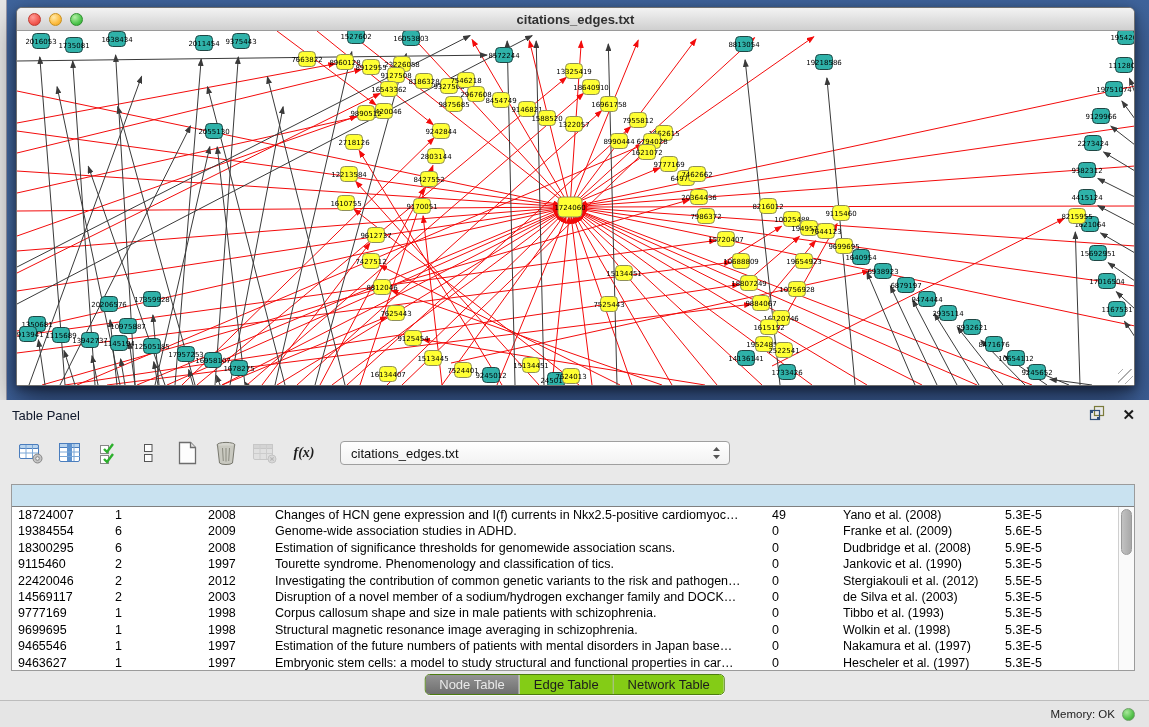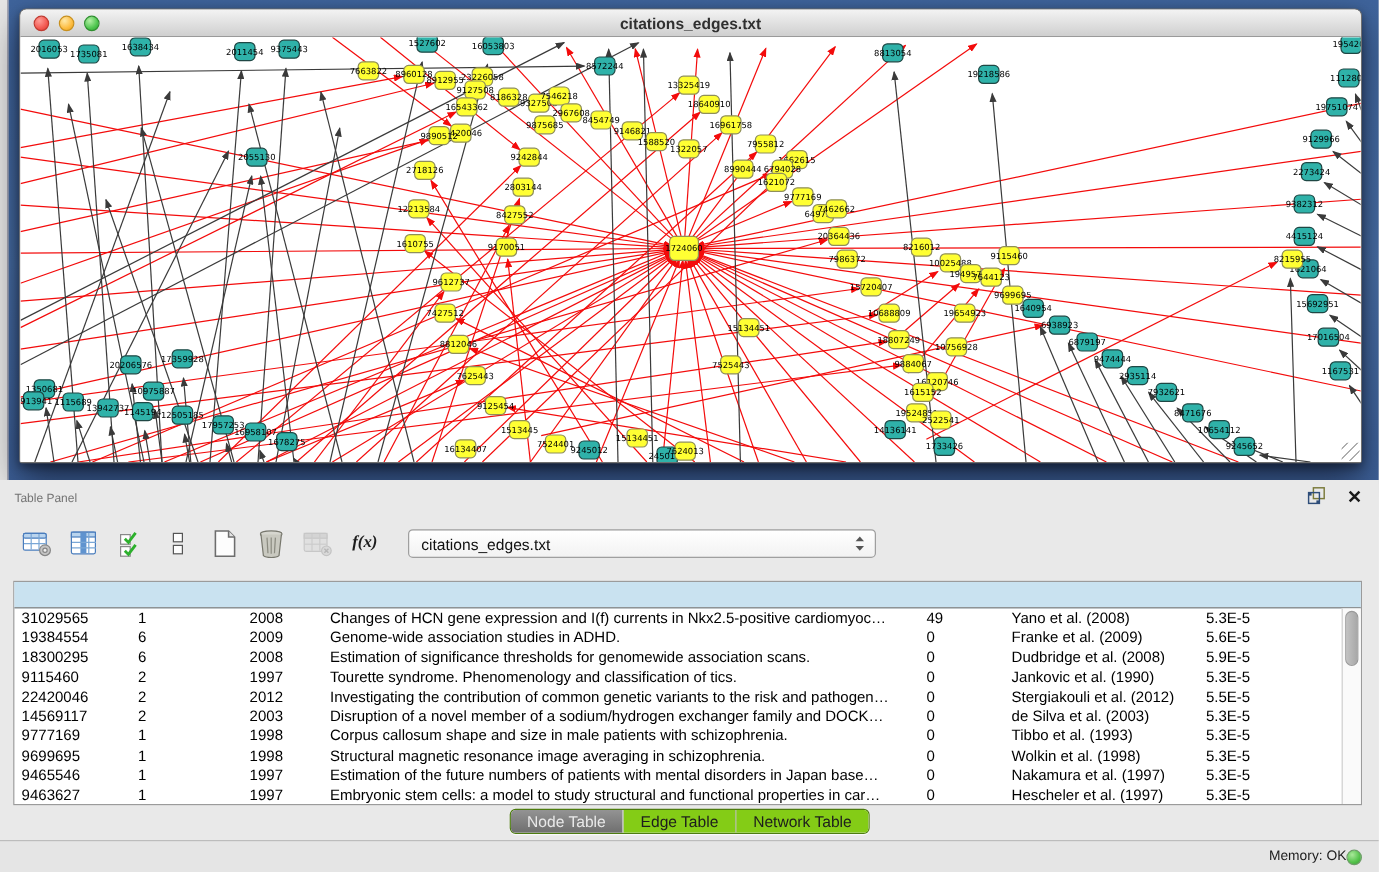--- a/index.html
+++ b/index.html
@@ -34,21 +34,21 @@
   .resize-grip { position:absolute; right:1px; bottom:1px; width:15px; height:15px;
       background:repeating-linear-gradient(135deg, transparent 0 3px, #9a9a9a 3px 4px, transparent 4px 6px); opacity:.8; }
 
   .divider-dot { position:absolute; left:566px; top:401px; width:13px; height:5px;
                  border-radius:3px; background:#9c9c9c; box-shadow:inset 0 1px 1px #fff; }
 
   
   .table-panel { position:absolute; left:0; top:400px; width:1149px; height:300px; background:#e9e9e9; }
   .panel-header { height:30px; display:flex; align-items:center; justify-content:space-between;
                   padding:0 14px 0 12px; }
-  .panel-title { font-size:10px; color:#737373; }
+  .panel-title { font-size:13px; color:#0f172a; }
   .panel-header-icons { display:flex; align-items:center; gap:16px; }
   .float-btn, .close-btn { cursor:default; }
   .close-btn { font-size:15px; font-weight:700; color:#1a1a1a; line-height:14px; }
 
   .toolbar { display:flex; align-items:center; gap:13px; padding-left:18px; height:38px; margin-top:4px; }
   .tool { width:26px; height:26px; display:flex; align-items:center; justify-content:center; }
   .fx { font-family:"Liberation Serif", serif; font-style:italic; font-weight:700; font-size:14px; color:#1d1d1d; }
   .table-select { width:390px; height:24px; margin-left:10px; background:linear-gradient(180deg,#ffffff,#f2f2f2);
                   border:1px solid #9f9f9f; border-radius:4px; display:flex; align-items:center;
                   justify-content:space-between; padding:0 8px 0 10px; font-size:13px; color:#111; }
@@ -73,21 +73,21 @@
           display:flex; height:21px; border:1px solid #4d7c0f; border-radius:5px;
           overflow:hidden; background:#fcfcfc; box-shadow:0 1px 0 rgba(255,255,255,.7); }
   .tab { font-size:13px; color:#1d1d1d; line-height:20px; padding:0 14px;
          border-right:1px solid #b9b9b9; background:#84cc16; white-space:nowrap; }
   .tab:last-child { border-right:none; }
   .tab.active { background:linear-gradient(180deg,#939393,#6f6f6f); color:#e9e9e9; }
 
   
   .status-bar { position:absolute; left:0; top:700px; width:1149px; height:27px;
                 background:#e5e5e5; border-top:1px solid #bcbcbc;
-                display:flex; align-items:center; justify-content:flex-end; padding-right:14px; }
+                display:flex; align-items:center; justify-content:flex-end; gap:7px; padding-right:14px; }
   .mem-label { font-size:11.5px; color:#1c1c1c; }
   .mem-dot { width:13px; height:13px; border-radius:50%;
              background:radial-gradient(circle at 35% 30%,#a9e89a,#53c24a 60%,#3a9e35);
              border:1px solid #6e9e68; }
 </style>
 </head>
 <body>
 
 <div class="desktop">
   <div class="left-strip"></div>
@@ -577,21 +577,21 @@
     <div class="trow thead">
         <div class="th">name</div>
         <div class="th">in_degree</div>
         <div class="th">year</div>
         <div class="th th-sort">△ out_de…</div>
         <div class="th">short</div>
         <div class="th">pagerank</div>
       </div>
     <div class="tbody">
         <div class="trow">
-          <div class="td">31029565</div>
+          <div class="td">18724007</div>
           <div class="td">1</div>
           <div class="td">2008</div>
           <div class="td">Changes of HCN gene expression and I(f) currents in Nkx2.5-positive cardiomyoc…</div>
           <div class="td">49</div>
           <div class="td">Yano et al. (2008)</div>
           <div class="td">5.3E-5</div>
         </div>
         <div class="trow">
           <div class="td">19384554</div>
           <div class="td">6</div>

